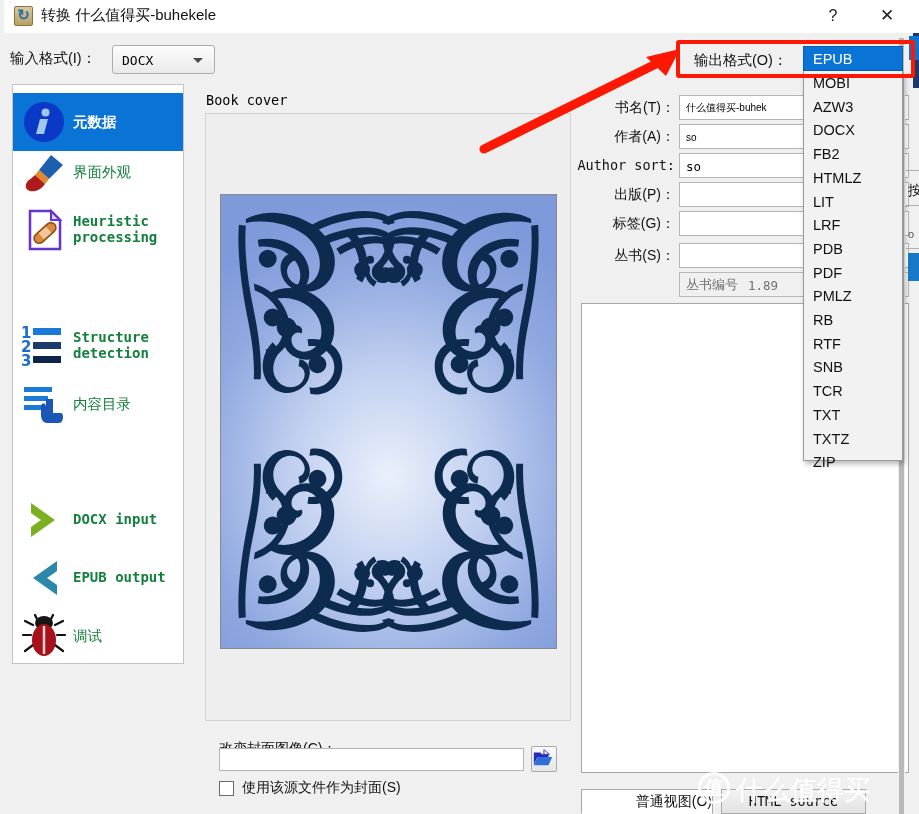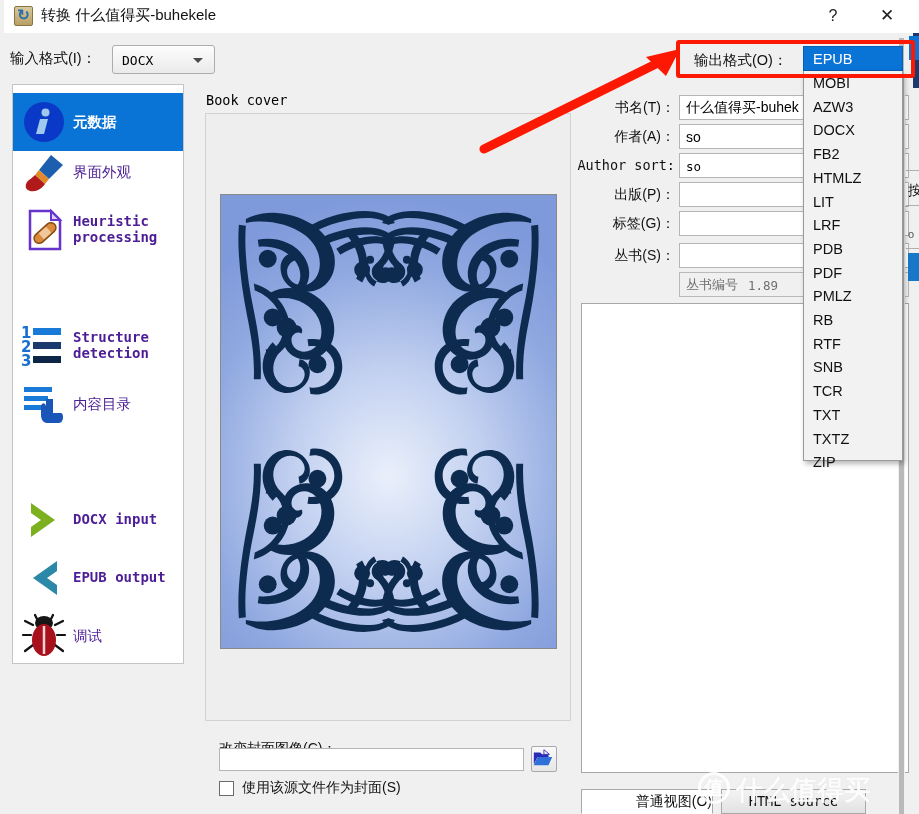--- a/index.html
+++ b/index.html
@@ -71,21 +71,21 @@
     background:#ffffff;border:1px solid #c4c4c4;
     box-sizing:border-box;overflow:hidden;
   }
   .side-item{
     position:absolute;left:0;width:170px;height:58px;
     box-sizing:border-box;
   }
   .side-item.sel{background:#0a73d6;}
   .side-label{
     position:absolute;left:60px;top:50%;transform:translateY(-50%);
-    font-size:14.5px;color:#4c1d95;line-height:1.12;white-space:pre;
+    font-size:14.5px;color:#15803d;line-height:1.12;white-space:pre;
   }
   .side-item.sel .side-label{color:#fff;font-weight:bold;}
   .side-label.mono{
     font-family:"DejaVu Sans Mono", monospace;font-size:14px;font-weight:bold;
   }
   .side-ico{
     position:absolute;left:8px;top:50%;transform:translateY(-50%);
     width:46px;height:46px;
   }
 
@@ -112,21 +112,21 @@
   }
   .txt{
     position:absolute;background:#ffffff;border:1px solid #b5b5b5;
     box-sizing:border-box;
   }
   .txt .tval{
     position:absolute;left:6px;top:50%;transform:translateY(-50%);
     font-family:"DejaVu Sans Mono", monospace;font-size:12.5px;color:#000;
     white-space:nowrap;
   }
-  .txt.cjk .tval{font-family:"Liberation Sans", sans-serif;font-size:14px;}
+  .txt.cjk .tval{font-family:"Liberation Sans", sans-serif;font-size:10px;}
   #cover-path-input{left:219px;top:748px;width:305px;height:23px;}
   .browse-btn{
     position:absolute;left:531px;top:746px;width:26px;height:26px;
     background:linear-gradient(#fafafa,#e6e6e6);
     border:1px solid #a9a9a9;border-radius:2px;box-sizing:border-box;
   }
   .chk-row{position:absolute;left:219px;top:781px;}
   .chkbox{
     position:absolute;left:0;top:0;width:15px;height:15px;
     background:#fff;border:1px solid #6b6b6b;box-sizing:border-box;

